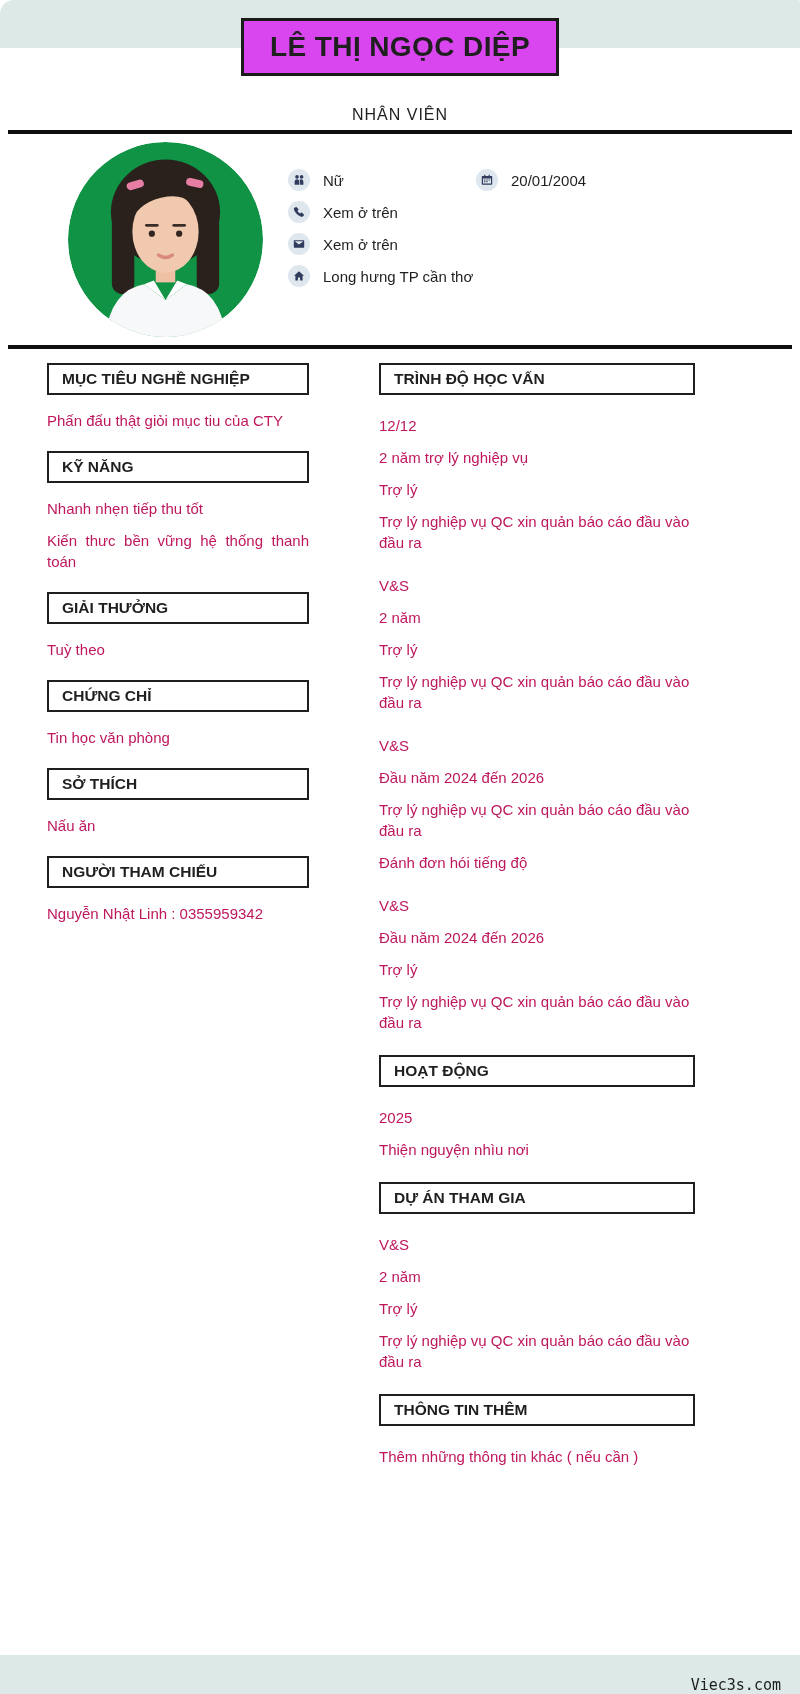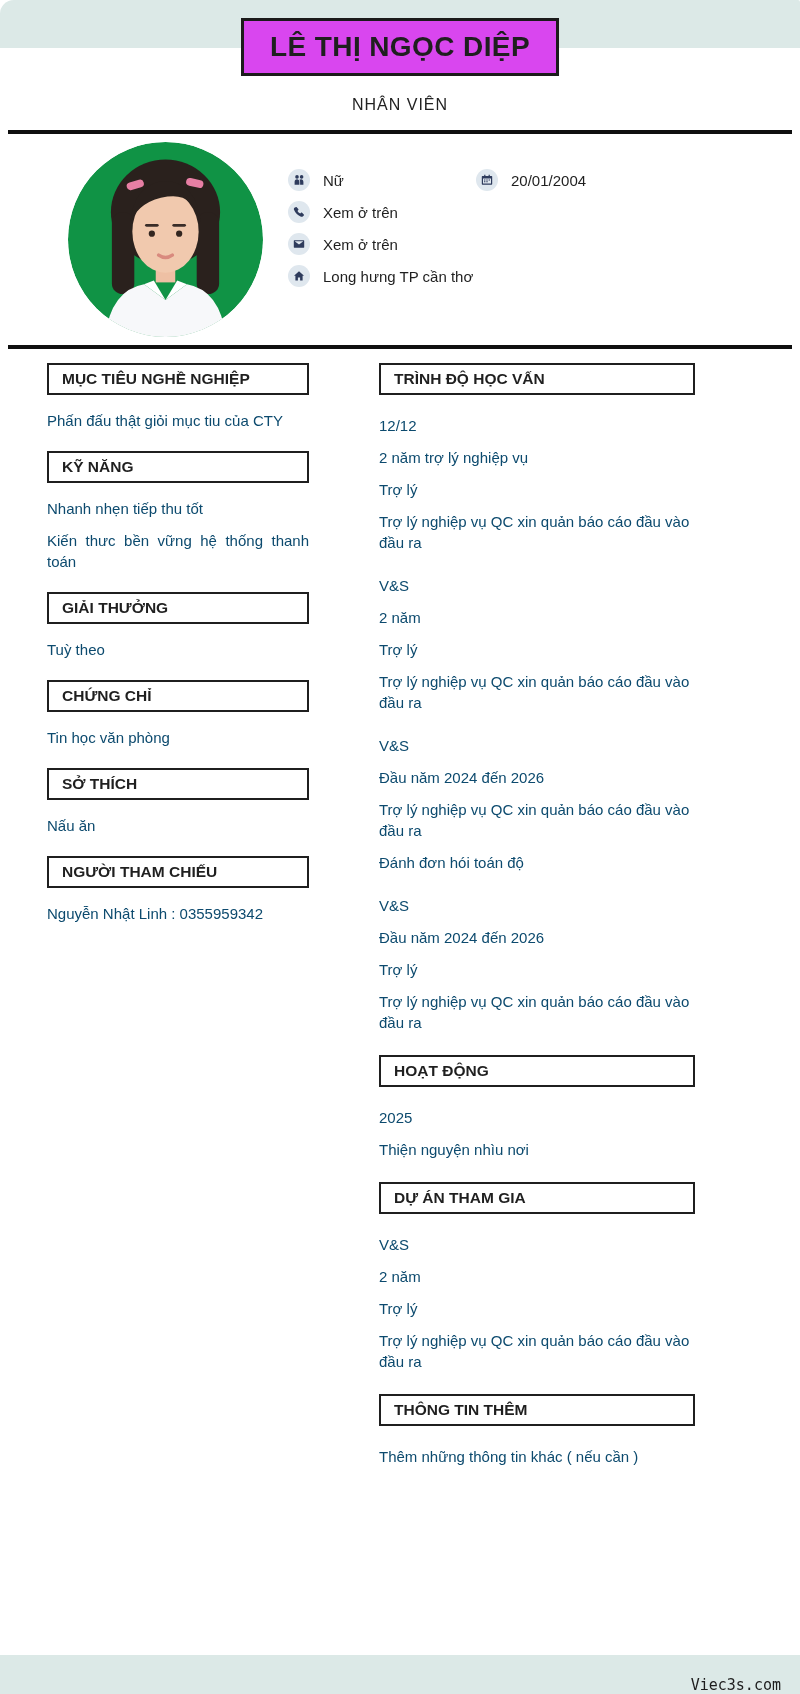--- a/index.html
+++ b/index.html
@@ -10,21 +10,21 @@
   }
   
   .top-bar{height:48px;background:#dce9e7;border-top-left-radius:14px;border-top-right-radius:2px;}
   .header{position:relative;height:130px;}
   .name-box{
     position:absolute;top:18px;left:50%;transform:translateX(-50%);
     background:#d946ef;border:3px solid #1b1b1b;padding:10px 26px;
     font-size:28px;font-weight:bold;letter-spacing:.4px;white-space:nowrap;
   }
   .job-title{
-    position:absolute;top:96px;left:0;right:0;text-align:center;
+    position:absolute;top:106px;left:0;right:0;text-align:center;
     font-size:16px;letter-spacing:1px;color:#222;
   }
   .rule{height:4px;background:#0f0f0f;margin:0 8px;}
   
   .profile{height:211px;display:flex;}
   .photo{
     width:195px;height:195px;border-radius:50%;overflow:hidden;
     margin:8px 0 0 68px;flex:none;
   }
   .photo svg{display:block;width:100%;height:100%;}
@@ -39,21 +39,21 @@
   .icon-circle svg{width:12px;height:12px;fill:#2e3b5c;}
   
   .main{display:flex;padding:14px 0 0 47px;align-items:flex-start;}
   .col-left{width:262px;margin-right:70px;}
   .col-right{width:316px;}
   .sec-head{
     border:2px solid #1f1f1f;padding:5px 13px;font-weight:bold;font-size:15.5px;
     margin:20px 0 0;background:#fff;
   }
   .col section:first-child .sec-head{margin-top:0;}
-  .col p{font-size:15px;line-height:1.4;margin:0 0 11px;color:#0c4a6e;}
+  .col p{font-size:15px;line-height:1.4;margin:0 0 11px;color:#be185d;}
   .col p:last-child{margin-bottom:0;}
   .col p.bold{font-weight:normal;}
   .col p.justify{text-align:justify;}
   .col-left .group{margin:15px 0 8px;}
   .col-right .group{margin:20px 0 22px;}
   
   .footer{
     position:absolute;left:0;right:0;bottom:0;height:39px;background:#dce9e7;
     display:flex;align-items:center;justify-content:flex-end;padding-right:19px;
     box-sizing:border-box;
@@ -203,21 +203,21 @@
           <p>2 năm</p>
           <p>Trợ lý</p>
           <p>Trợ lý nghiệp vụ QC xin quản báo cáo đầu vào đầu ra</p>
         </div>
       </section>
       <section>
         <div class="group">
           <p class="bold">V&amp;S</p>
           <p>Đầu năm 2024 đến 2026</p>
           <p>Trợ lý nghiệp vụ QC xin quản báo cáo đầu vào đầu ra</p>
-          <p>Đánh đơn hói toán độ</p>
+          <p>Đánh đơn hói tiếng độ</p>
         </div>
         <div class="group">
           <p class="bold">V&amp;S</p>
           <p>Đầu năm 2024 đến 2026</p>
           <p>Trợ lý</p>
           <p>Trợ lý nghiệp vụ QC xin quản báo cáo đầu vào đầu ra</p>
         </div>
       </section>
       <section>
         <div class="sec-head">HOẠT ĐỘNG</div>

